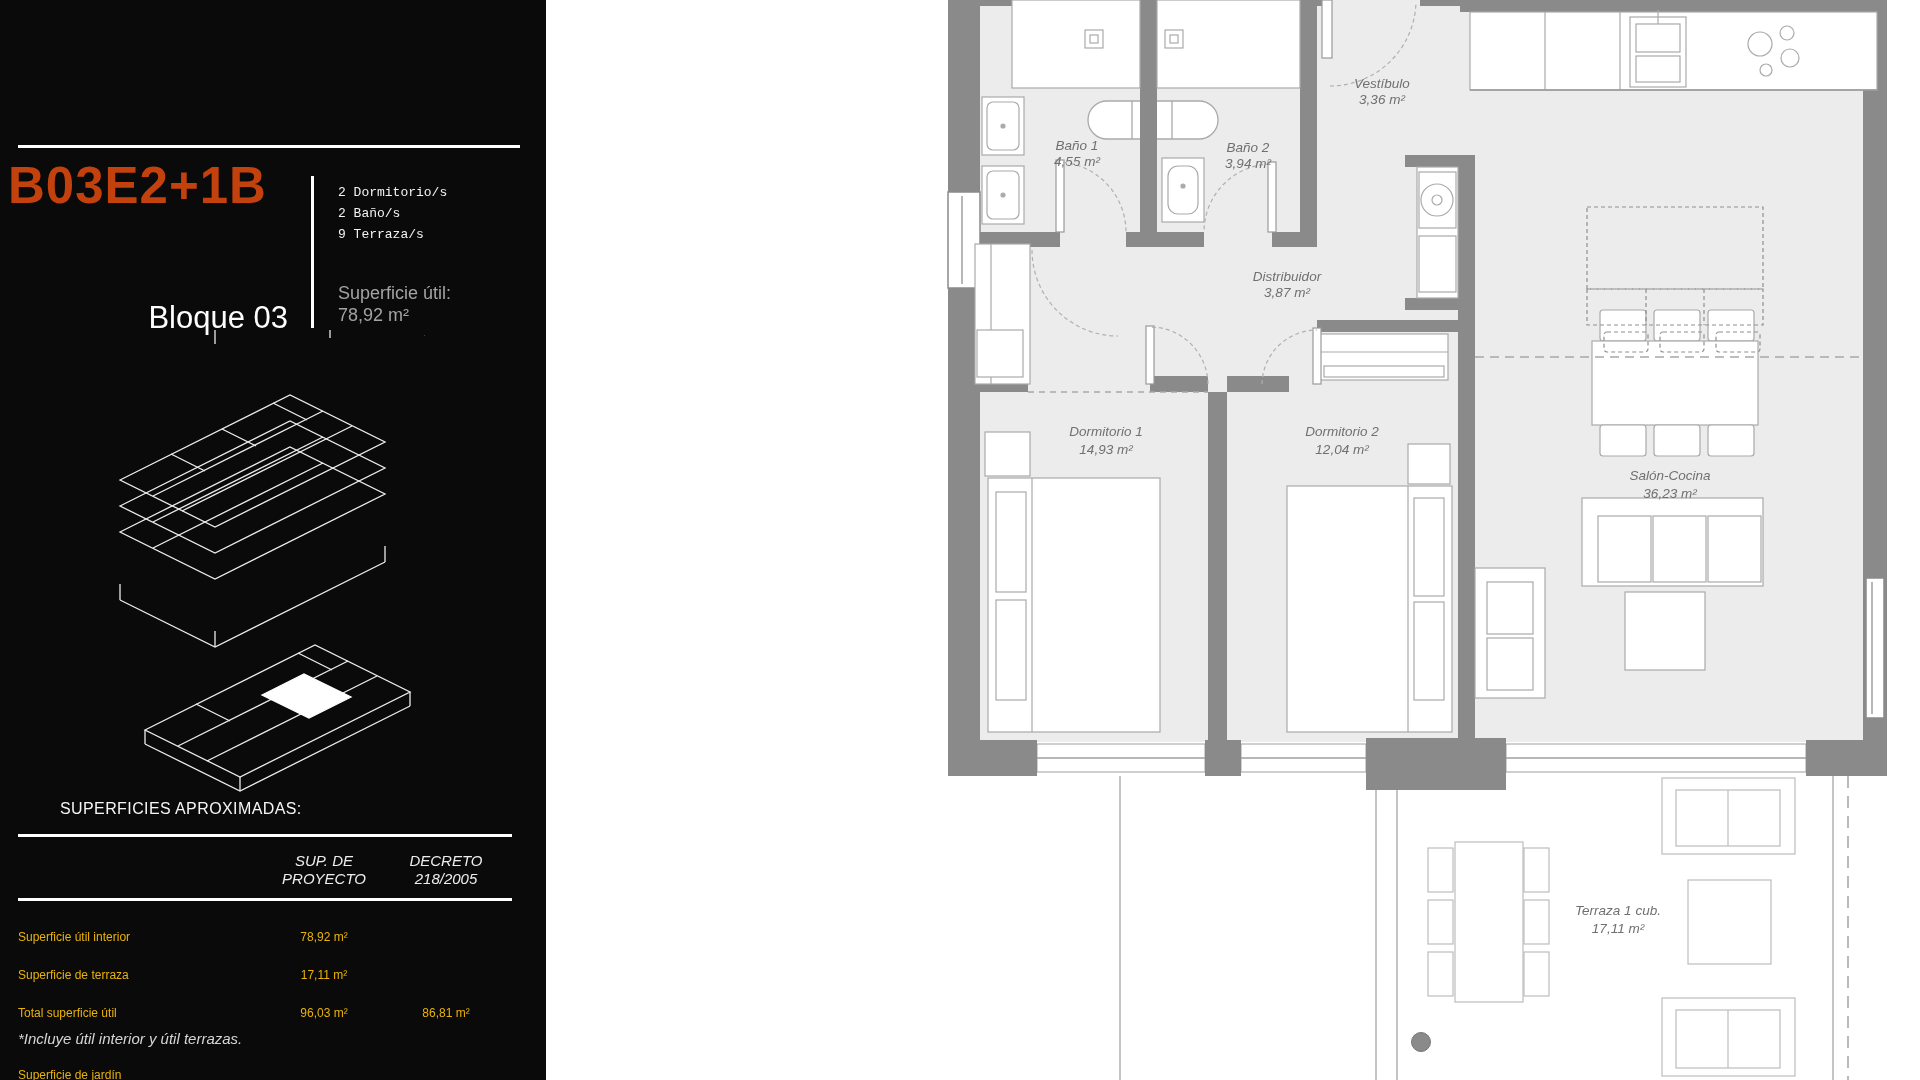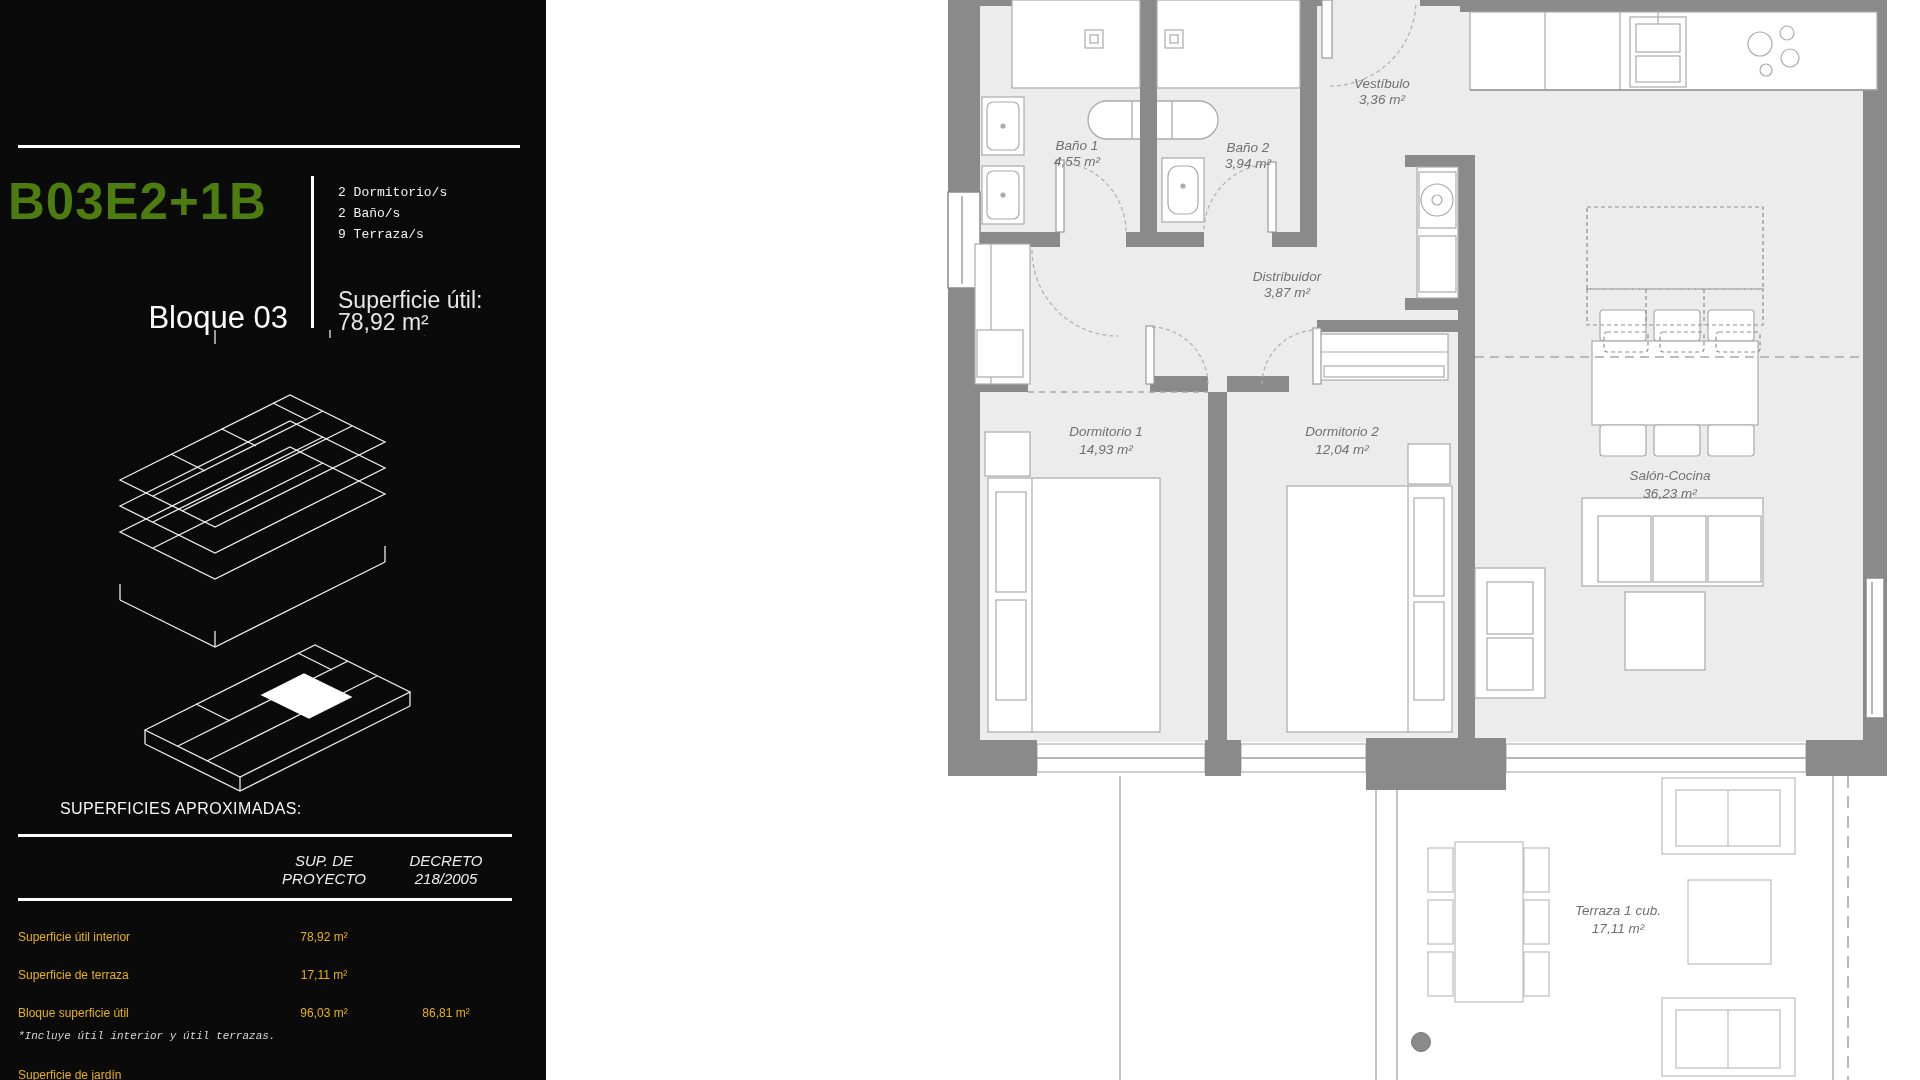--- a/index.html
+++ b/index.html
@@ -7,35 +7,35 @@
     --wall:#8a8a8a;
     --floor:#ececec;
     --label:#707070;
   }
   html,body{margin:0;padding:0;background:#fff;}
   #stage{position:relative;width:1920px;height:1080px;overflow:hidden;background:#fff;
          font-family:"Liberation Sans","DejaVu Sans",sans-serif;}
   
   .sidebar{position:absolute;left:0;top:0;width:546px;height:1080px;background:var(--sidebar-bg);color:#f1f1f1;}
   .rule{position:absolute;left:18px;top:145px;width:502px;height:3px;background:#ffffff;}
-  .unit-code{position:absolute;left:8px;top:172px;font-size:51px;font-weight:700;letter-spacing:1px;color:#4d7c0f;}
+  .unit-code{position:absolute;left:8px;top:156px;font-size:51px;font-weight:700;letter-spacing:1px;color:#c2410c;}
   .vdivider{position:absolute;left:311px;top:176px;width:3px;height:152px;background:#fff;}
   .features{position:absolute;left:338px;top:182px;font-size:13px;line-height:21px;color:#f3f3f3;font-family:Liberation Mono, monospace;}
-  .surface{position:absolute;left:338px;top:289px;font-size:23px;line-height:22px;color:#e5e5e5;}
+  .surface{position:absolute;left:338px;top:282px;font-size:18px;line-height:22px;color:#a3a3a3;}
   .block-label{position:absolute;left:148px;top:300px;width:140px;text-align:right;font-size:31px;color:#fdfdfd;}
   .axon{position:absolute;left:85px;top:330px;}
   .areas{position:absolute;left:18px;top:800px;width:502px;}
   .areas .title{position:absolute;left:0;top:0;font-size:16px;letter-spacing:.4px;color:#f5f5f5;margin-left:42px;}
   .hline{position:absolute;left:0;width:494px;height:3px;background:#fff;}
   .hdr{position:absolute;top:52px;left:0;width:494px;display:grid;grid-template-columns:250px 112px 132px;}
   .hdr div{text-align:center;font-size:15px;line-height:18px;color:#ededed;font-style:italic;}
   .arow{position:absolute;left:0;width:494px;display:grid;grid-template-columns:250px 112px 132px;font-size:12px;color:#eab308;}
   .arow .lbl{text-align:left;}
   .arow .val{text-align:center;}
-  .note{position:absolute;left:0;top:230px;font-size:11px;font-style:italic;color:#d6d6d6;font-family:Liberation Mono, monospace;}
+  .note{position:absolute;left:0;top:230px;font-size:15px;font-style:italic;color:#d6d6d6;}
   
   .plan-svg{position:absolute;left:0;top:0;}
   .room-label{font-style:italic;font-size:13.5px;fill:var(--label);}
 </style>
 </head>
 <body>
 
 <div id="stage">
 
   <svg class="plan-svg" width="1920" height="1080" viewBox="0 0 1920 1080">
@@ -357,21 +357,21 @@
         <div class="lbl">Superficie útil interior</div>
         <div class="val">78,92 m²</div>
         <div class="val"></div>
       </div>
       <div class="arow" style="top:168px">
         <div class="lbl">Superficie de terraza</div>
         <div class="val">17,11 m²</div>
         <div class="val"></div>
       </div>
       <div class="arow" style="top:206px">
-        <div class="lbl">Bloque superficie útil</div>
+        <div class="lbl">Total superficie útil</div>
         <div class="val">96,03 m²</div>
         <div class="val">86,81 m²</div>
       </div>
       <div class="note">*Incluye útil interior y útil terrazas.</div>
       <div class="arow" style="top:268px">
         <div class="lbl">Superficie de jardín</div>
         <div class="val"></div>
         <div class="val"></div>
       </div>
     </div>

